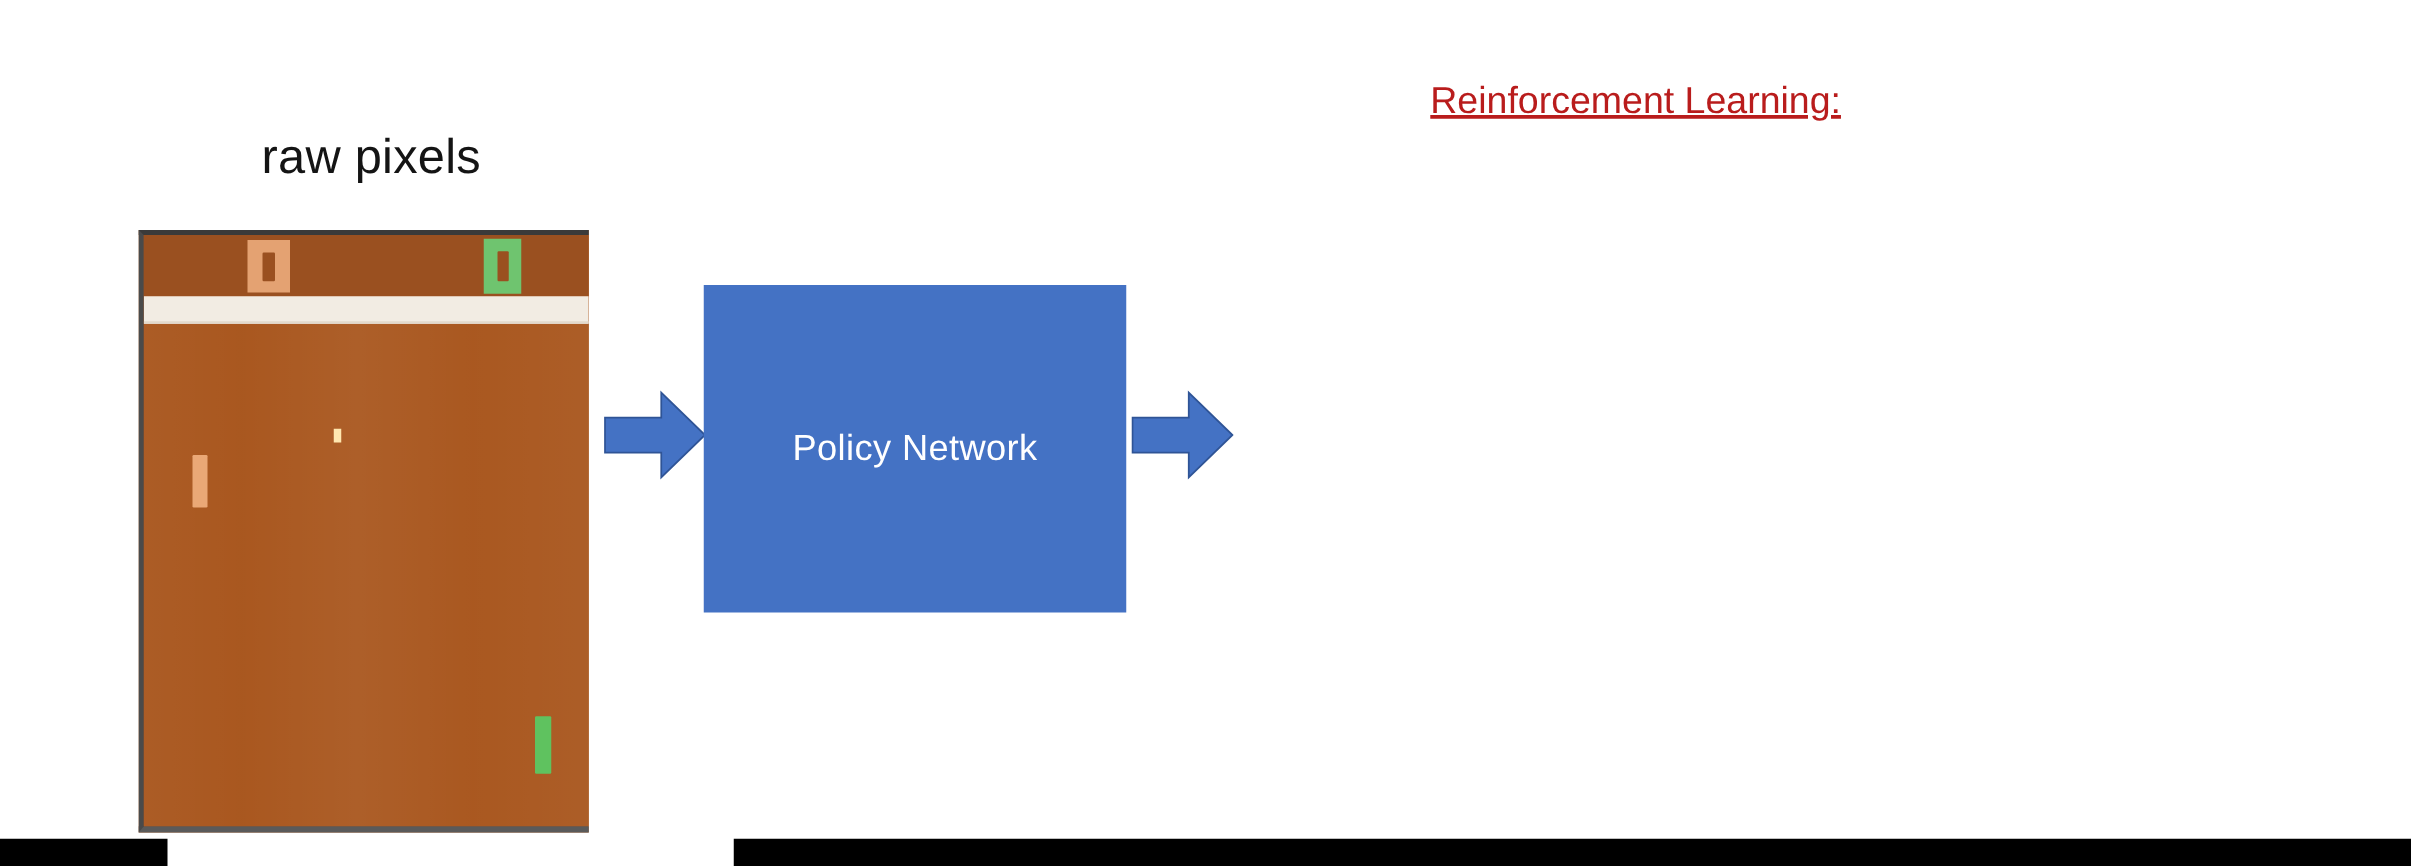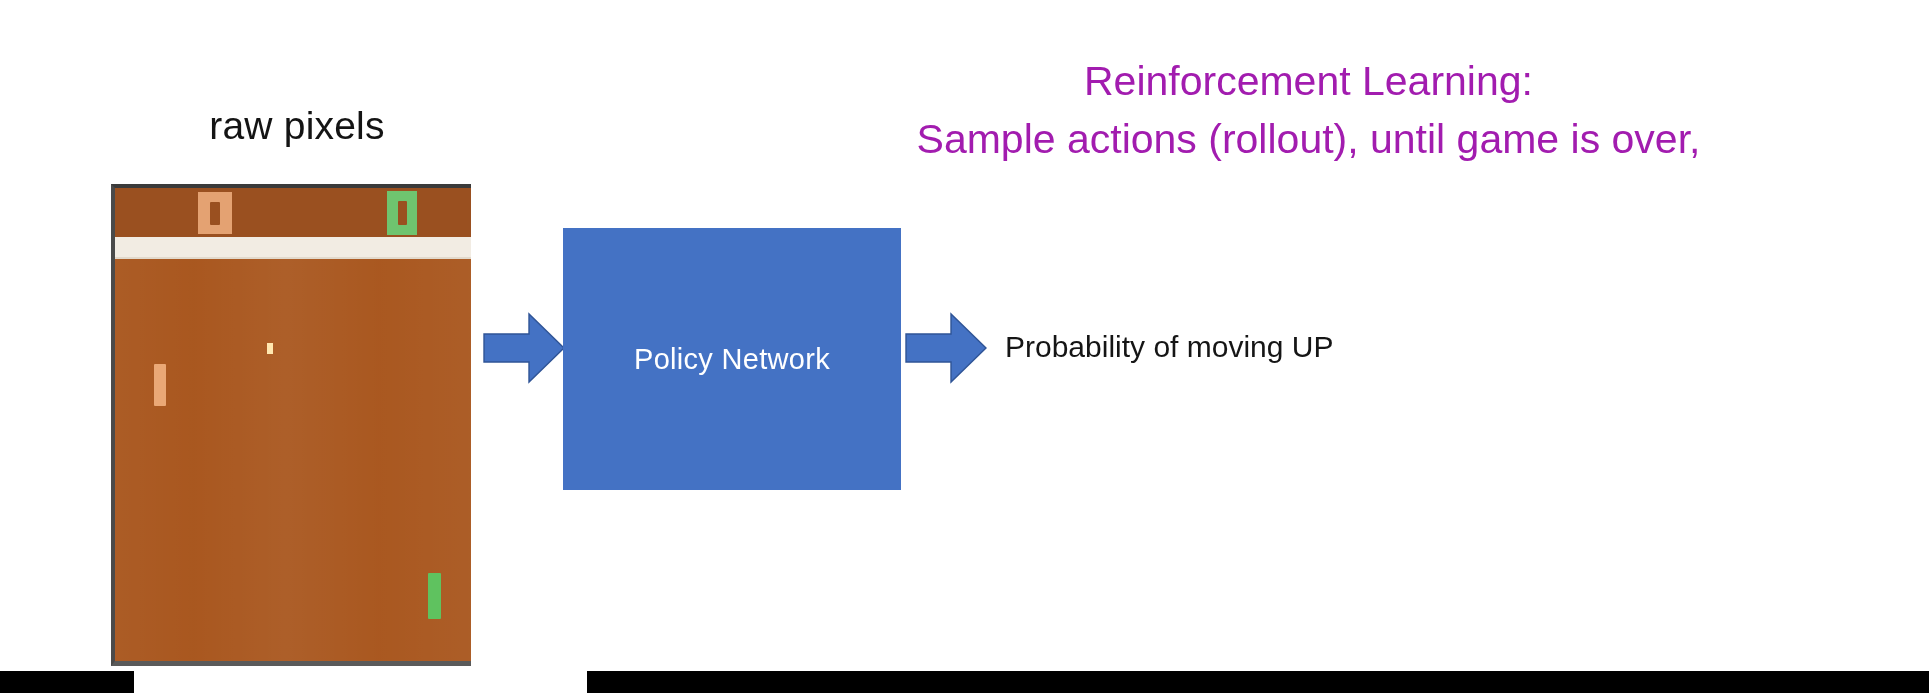--- a/index.html
+++ b/index.html
@@ -183,37 +183,37 @@
     white-space: nowrap;
   }
 
   
   #headline {
     position: absolute;
     left: 688px;
     top: 52px;
     width: 1241px;
     text-align: center;
-    font-size: 41px;
+    font-size: 30px;
     line-height: 58px;
-    color: #a21caf;
+    color: #b91c1c;
     font-family: "Liberation Sans", sans-serif;
     white-space: nowrap;
+    text-decoration: underline;
   }
   #headline .line { display: block; }
   #headline .line2 { text-align: center; }
 </style>
 </head>
 <body>
 
 <div id="slide">
 
   <div id="headline">
     <span class="line line1">Reinforcement Learning:</span>
-    <span class="line line2">Sample actions (rollout), until game is over,</span>
   </div>
 
   <div id="raw-pixels-label">raw pixels</div>
 
   <div id="game-screenshot">
     <div id="game-field">
       <div id="score-band">
         <div id="score-left">
           <span class="digit"></span>
         </div>
@@ -237,18 +237,17 @@
   <div id="policy-network-box">
     <span id="policy-network-label">Policy Network</span>
   </div>
 
   <div class="arrow" id="arrow-out">
     <svg viewBox="0 0 82 72" width="82" height="72" xmlns="http://www.w3.org/2000/svg">
       <polygon points="1,22 46,22 46,2 81,36 46,70 46,50 1,50" fill="#4472c4" stroke="#2f5496" stroke-width="1.4"></polygon>
     </svg>
   </div>
 
-  <div id="output-label">Probability of moving UP</div>
 
   <div class="blackbar left"></div>
   <div class="blackbar right"></div>
 
 </div>
 
 </body></html>

